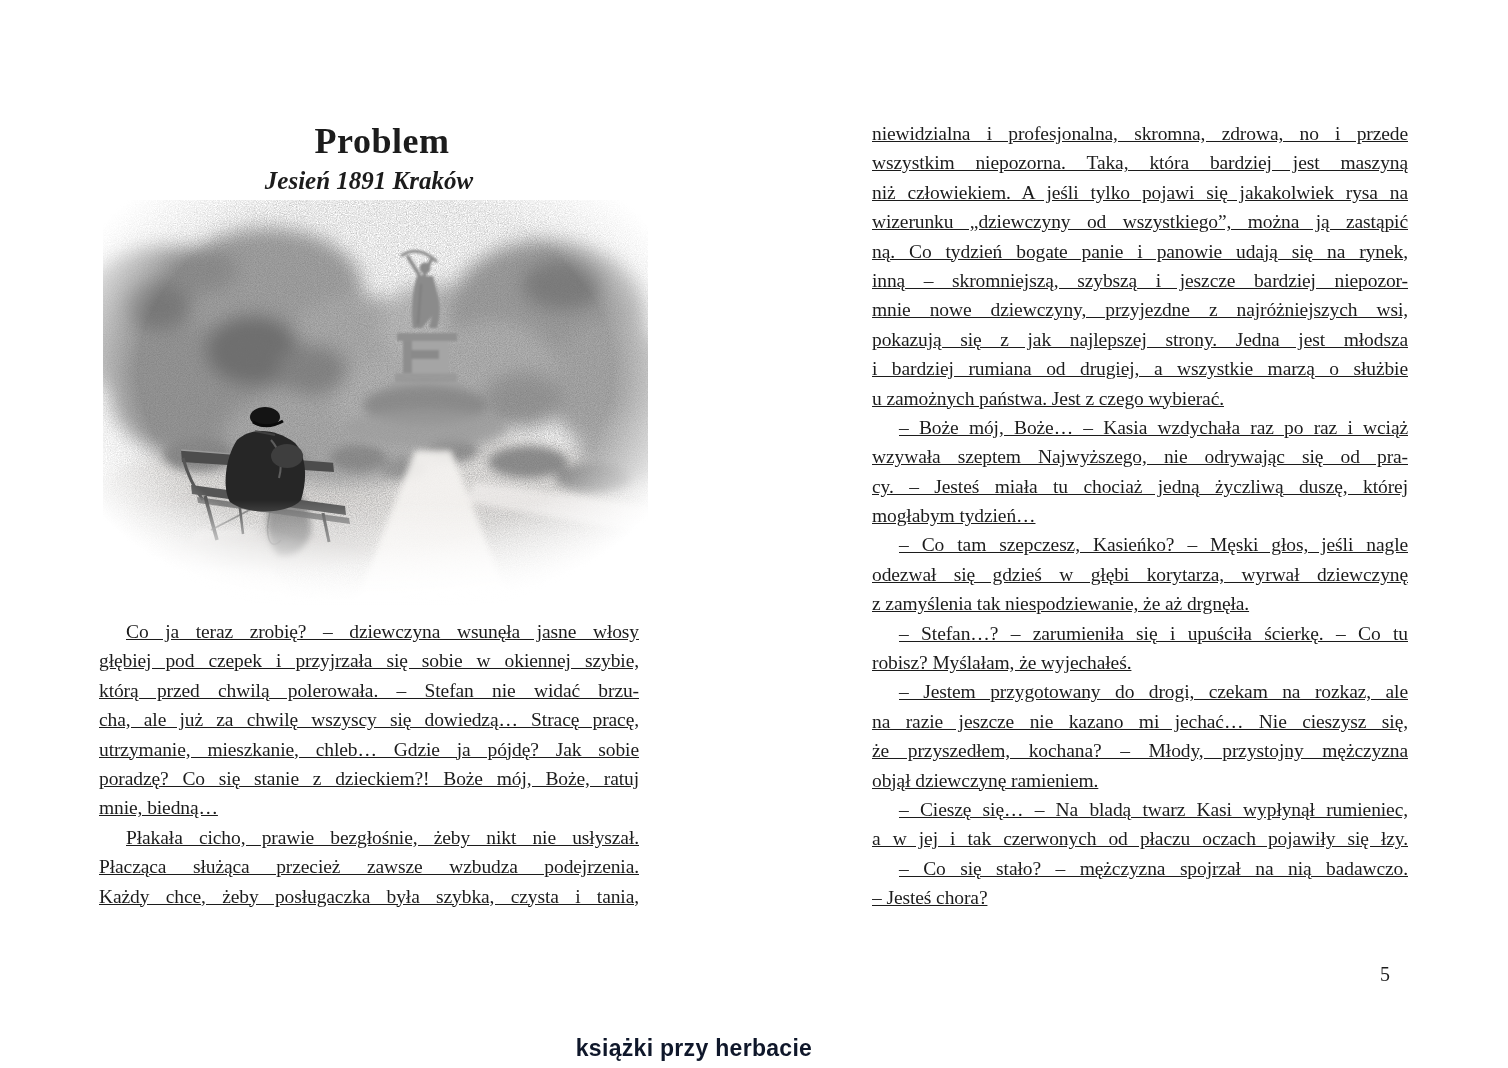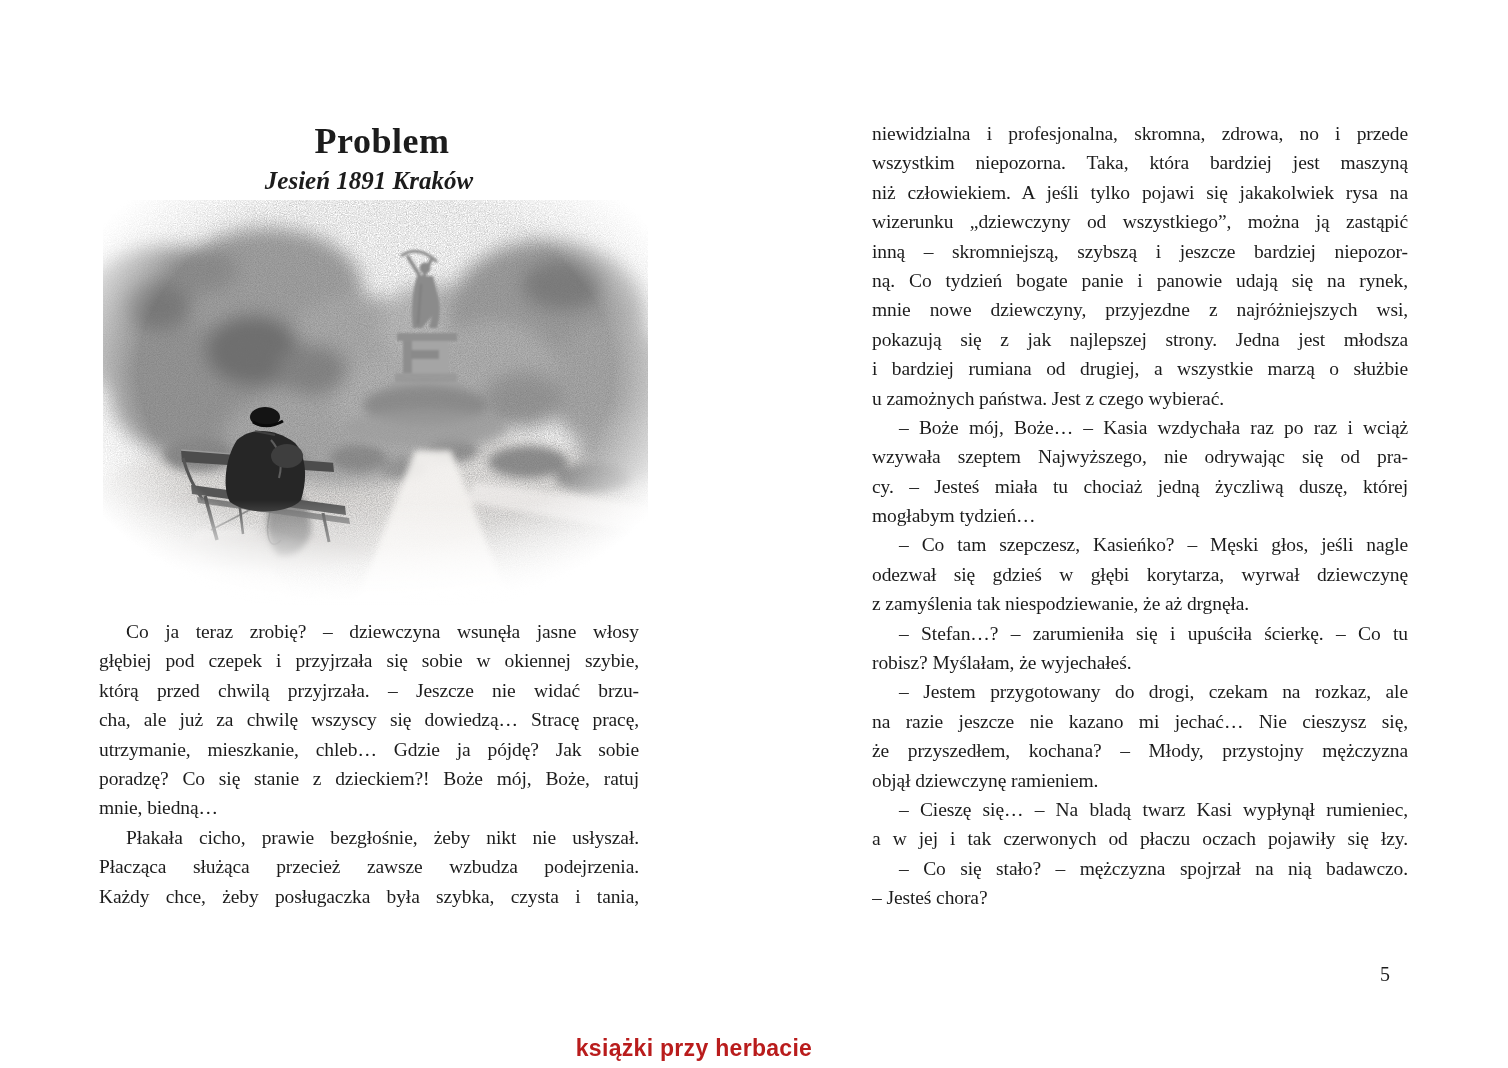--- a/index.html
+++ b/index.html
@@ -13,28 +13,28 @@
     text-align:center; font-size:36px; font-weight:bold; letter-spacing:0.5px;
   }
   .page-subtitle {
     position:absolute; left:99px; top:167px; width:540px; margin:0;
     text-align:center; font-size:25px; font-weight:bold;font-style:italic;
   }
   .illustration { position:absolute; left:103px; top:200px; width:545px; height:405px; }
   .textcol { position:absolute; font-size:19.5px; line-height:29.4px; letter-spacing:-0.1px; }
   #left-lines  { left:99px;  top:617px; width:540px; }
   #right-lines { left:872px; top:119px; width:536px; }
-  .line { height:29.4px; overflow:hidden; text-align:justify; text-align-last:justify; }
+  .line { height:29.4px; overflow:hidden; text-align:justify; text-align-last:justify;text-decoration:underline; }
   .line.indent { padding-left:27px; }
   .line.last { text-align:left; text-align-last:left; }
   .pagenum { position:absolute; left:1280px; top:963px; width:110px; text-align:right; font-size:20px; }
   .watermark {
     position:absolute; left:0; top:1035px; width:1388px; text-align:center;
     font-family:"Liberation Sans", sans-serif; font-weight:bold; font-size:23px;
-    color:#b91c1c; letter-spacing:0.3px;
+    color:#0f172a; letter-spacing:0.3px;
   }
 </style>
 </head>
 <body style="color: rgb(28, 28, 28);">
 
 <div>
 
   <section>
     <h1 class="page-title">Problem</h1>
     <h2 class="page-subtitle">Jesień 1891 Kraków</h2>
@@ -159,39 +159,39 @@
         </g>
 
         <rect width="545" height="405" fill="url(#vig)"></rect>
         <rect y="300" width="545" height="105" fill="url(#bfade)"></rect>
       </svg>
     </div>
 
     <div class="textcol" id="left-lines">
         <div class="line indent">Co ja teraz zrobię? – dziewczyna wsunęła jasne włosy</div>
         <div class="line">głębiej pod czepek i przyjrzała się sobie w okiennej szybie,</div>
-        <div class="line">którą przed chwilą przyjrzała. – Jeszcze nie widać brzu-</div>
+        <div class="line">którą przed chwilą polerowała. – Stefan nie widać brzu-</div>
         <div class="line">cha, ale już za chwilę wszyscy się dowiedzą… Stracę pracę,</div>
         <div class="line">utrzymanie, mieszkanie, chleb… Gdzie ja pójdę? Jak sobie</div>
         <div class="line">poradzę? Co się stanie z dzieckiem?! Boże mój, Boże, ratuj</div>
         <div class="line last">mnie, biedną…</div>
         <div class="line indent">Płakała cicho, prawie bezgłośnie, żeby nikt nie usłyszał.</div>
         <div class="line">Płacząca służąca przecież zawsze wzbudza podejrzenia.</div>
         <div class="line">Każdy chce, żeby posługaczka była szybka, czysta i tania,</div>
       </div>
   </section>
 
   <section>
     <div class="textcol" id="right-lines">
         <div class="line">niewidzialna i profesjonalna, skromna, zdrowa, no i przede</div>
         <div class="line">wszystkim niepozorna. Taka, która bardziej jest maszyną</div>
         <div class="line">niż człowiekiem. A jeśli tylko pojawi się jakakolwiek rysa na</div>
         <div class="line">wizerunku „dziewczyny od wszystkiego”, można ją zastąpić</div>
+        <div class="line">ną. Co tydzień bogate panie i panowie udają się na rynek,</div>
         <div class="line">inną – skromniejszą, szybszą i jeszcze bardziej niepozor-</div>
-        <div class="line">ną. Co tydzień bogate panie i panowie udają się na rynek,</div>
         <div class="line">mnie nowe dziewczyny, przyjezdne z najróżniejszych wsi,</div>
         <div class="line">pokazują się z jak najlepszej strony. Jedna jest młodsza</div>
         <div class="line">i bardziej rumiana od drugiej, a wszystkie marzą o służbie</div>
         <div class="line last">u zamożnych państwa. Jest z czego wybierać.</div>
         <div class="line indent">– Boże mój, Boże… – Kasia wzdychała raz po raz i wciąż</div>
         <div class="line">wzywała szeptem Najwyższego, nie odrywając się od pra-</div>
         <div class="line">cy. – Jesteś miała tu chociaż jedną życzliwą duszę, której</div>
         <div class="line last">mogłabym tydzień…</div>
         <div class="line indent">– Co tam szepczesz, Kasieńko? – Męski głos, jeśli nagle</div>
         <div class="line">odezwał się gdzieś w głębi korytarza, wyrwał dziewczynę</div>

